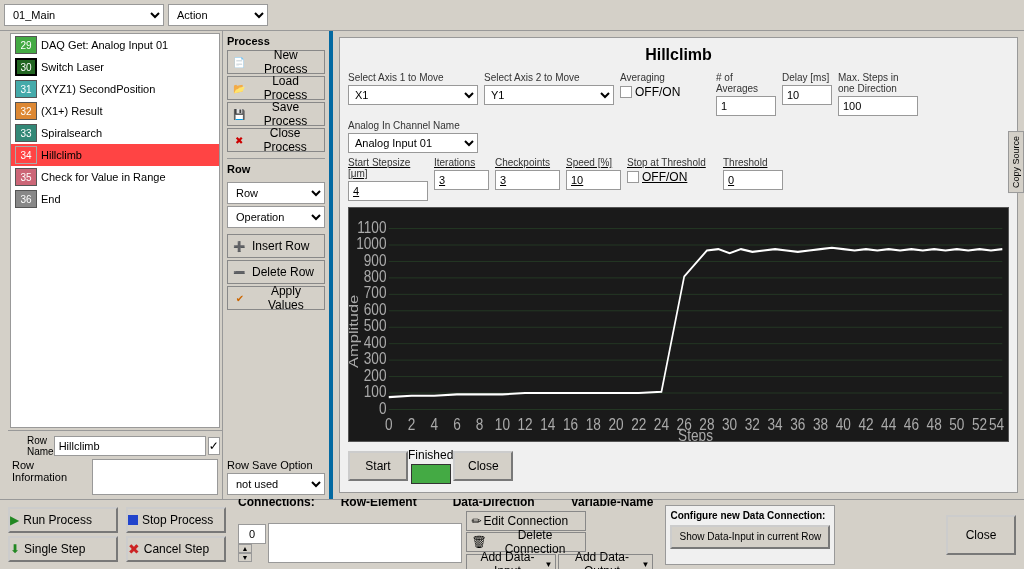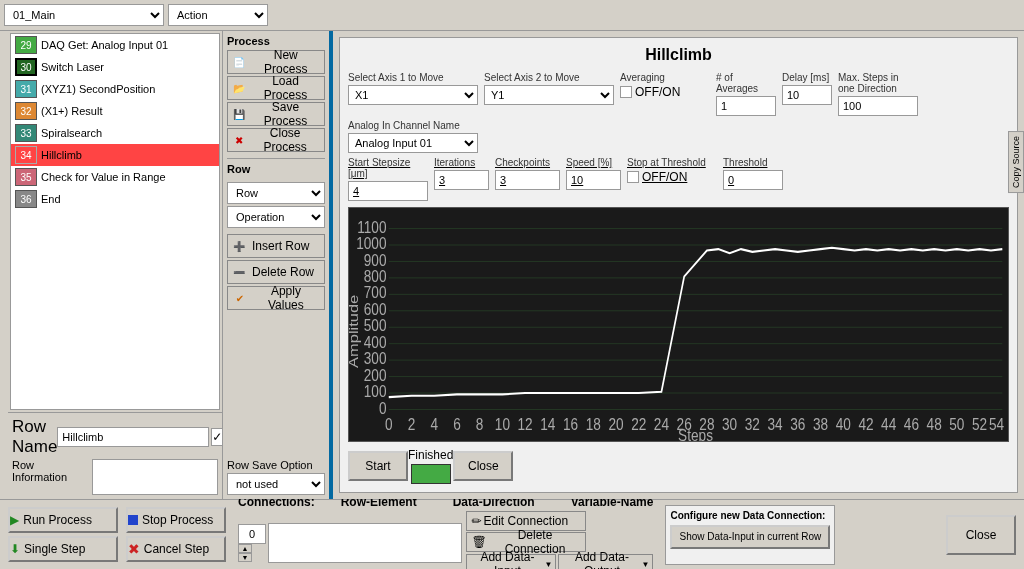--- a/index.html
+++ b/index.html
@@ -26,21 +26,21 @@
     .item-green { background: #44aa44; }
     .item-dark-green { background: #226622; border: 2px solid #000 !important; }
     .item-teal { background: #44aaaa; }
     .item-orange { background: #dd8833; }
     .item-blue-green { background: #338877; }
     .item-gray { background: #888888; }
     .item-pink { background: #cc6677; }
 
     .row-name-section { padding: 4px; background: #d4d0c8; border-top: 1px solid #999; }
     .row-name-row { display: flex; align-items: center; margin-bottom: 2px; }
-    .row-name-label { width: 80px; font-size: 17px; }
+    .row-name-label { width: 80px; font-size: 10px; margin-left: 15px; }
     .row-name-input { flex: 1; height: 20px; border: 1px solid #999; padding: 0 4px; background: white; }
     .row-info-area { display: flex; align-items: flex-start; }
     .row-info-label { width: 80px; font-size: 11px; }
     .row-info-textarea { flex: 1; height: 36px; border: 1px solid #999; background: white; resize: none; }
     .checkbox-icon { width: 18px; height: 18px; border: 1px solid #999; background: white; display: inline-flex; align-items: center; justify-content: center; margin-left: 2px; }
 
     
     .middle-panel { width: 110px; background: #d4d0c8; border-right: 4px solid #0369a1; display: flex; flex-direction: column; padding: 4px; }
     .section-label { font-size: 11px; font-weight: bold; margin-bottom: 3px; }
     .panel-btn { width: 100%; height: 24px; background: #d4d0c8; border: 1px solid #888; margin-bottom: 2px; cursor: pointer; display: flex; align-items: center; padding: 0 4px; font-size: 11px; gap: 4px; }

